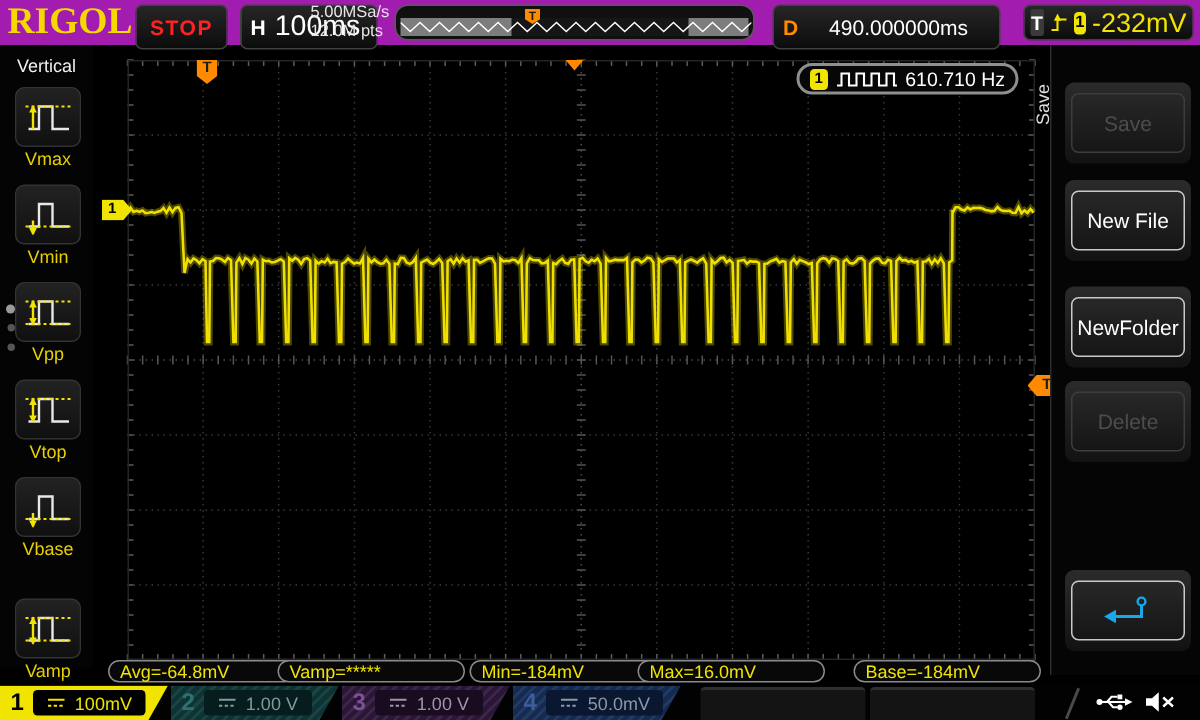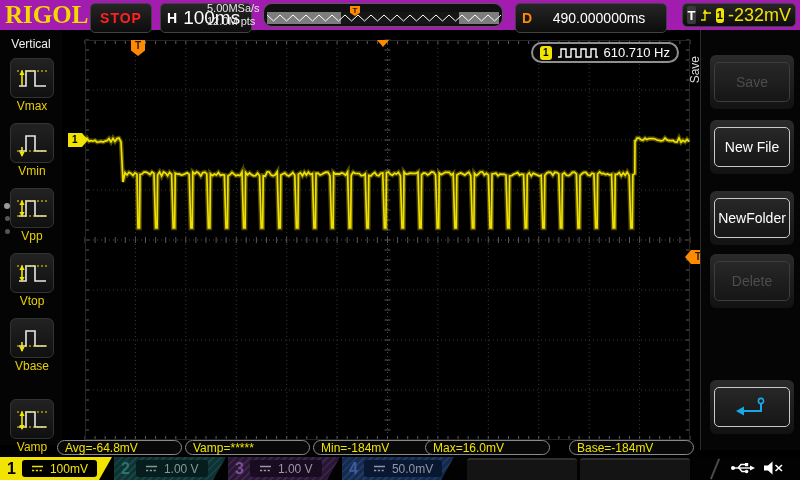--- a/index.html
+++ b/index.html
@@ -593,21 +593,21 @@
               <polygon points="3,16 11,11.5 11,20.5" fill="#1aa7e8"></polygon>
             </svg>
           </span>
         </div>
       </div>
     </div>
   </div>
 <div class="rm-tab">Save</div>
 
 <div class="measbar" id="meas-bar">
-    <div class="meas-box" style="left: 57px; width: 125px;">Avg=-64.8mV</div>
+    <div class="meas-box" style="left: 72px; width: 125px;">Avg=-64.8mV</div>
     <div class="meas-box" style="left: 185px; width: 125px;">Vamp=*****</div>
     <div class="meas-box" style="left: 313px; width: 125px;">Min=-184mV</div>
     <div class="meas-box" style="left: 425px; width: 125px;">Max=16.0mV</div>
     <div class="meas-box" style="left: 569px; width: 125px;">Base=-184mV</div>
   </div>
 <div class="chbar">
   <div id="ch-tabs">
       <div class="ch-tab" style="left: 0px; width: 112px; background: rgb(240, 228, 0);">
         <span class="ch-num" style="color:#000000">1</span>
     <div class="ch-inner" style="background:#000000;color:#f0e400">

